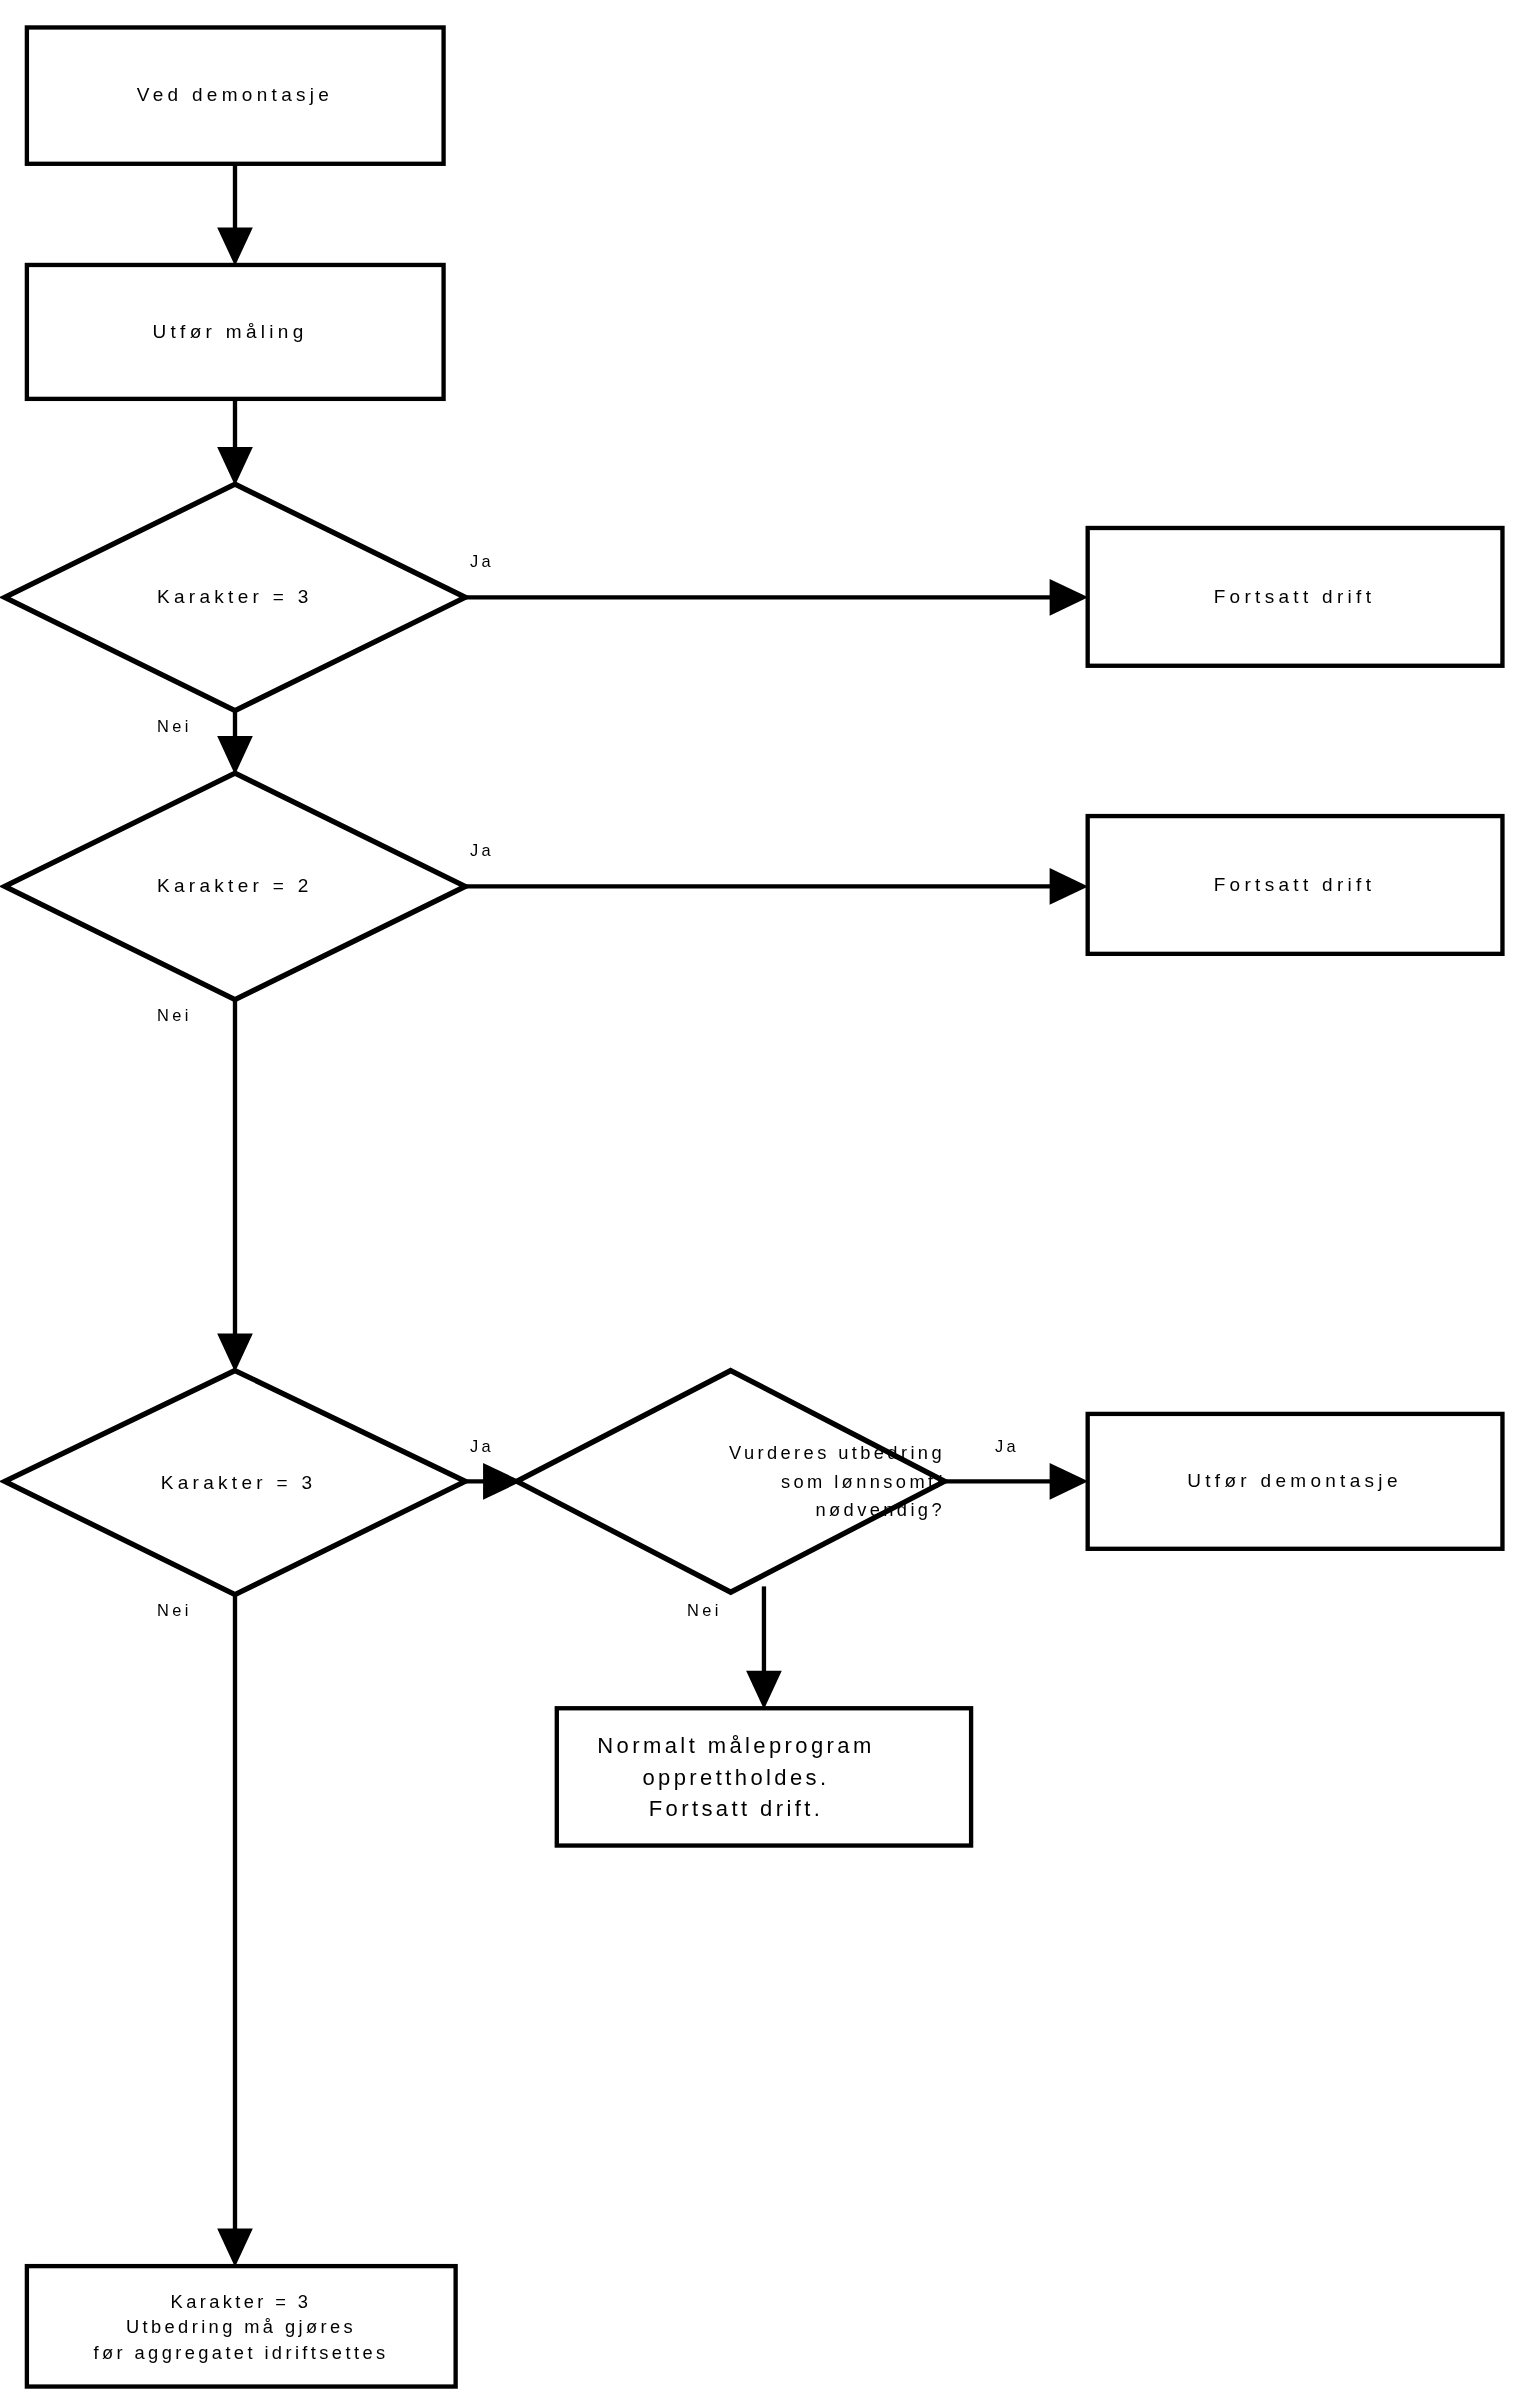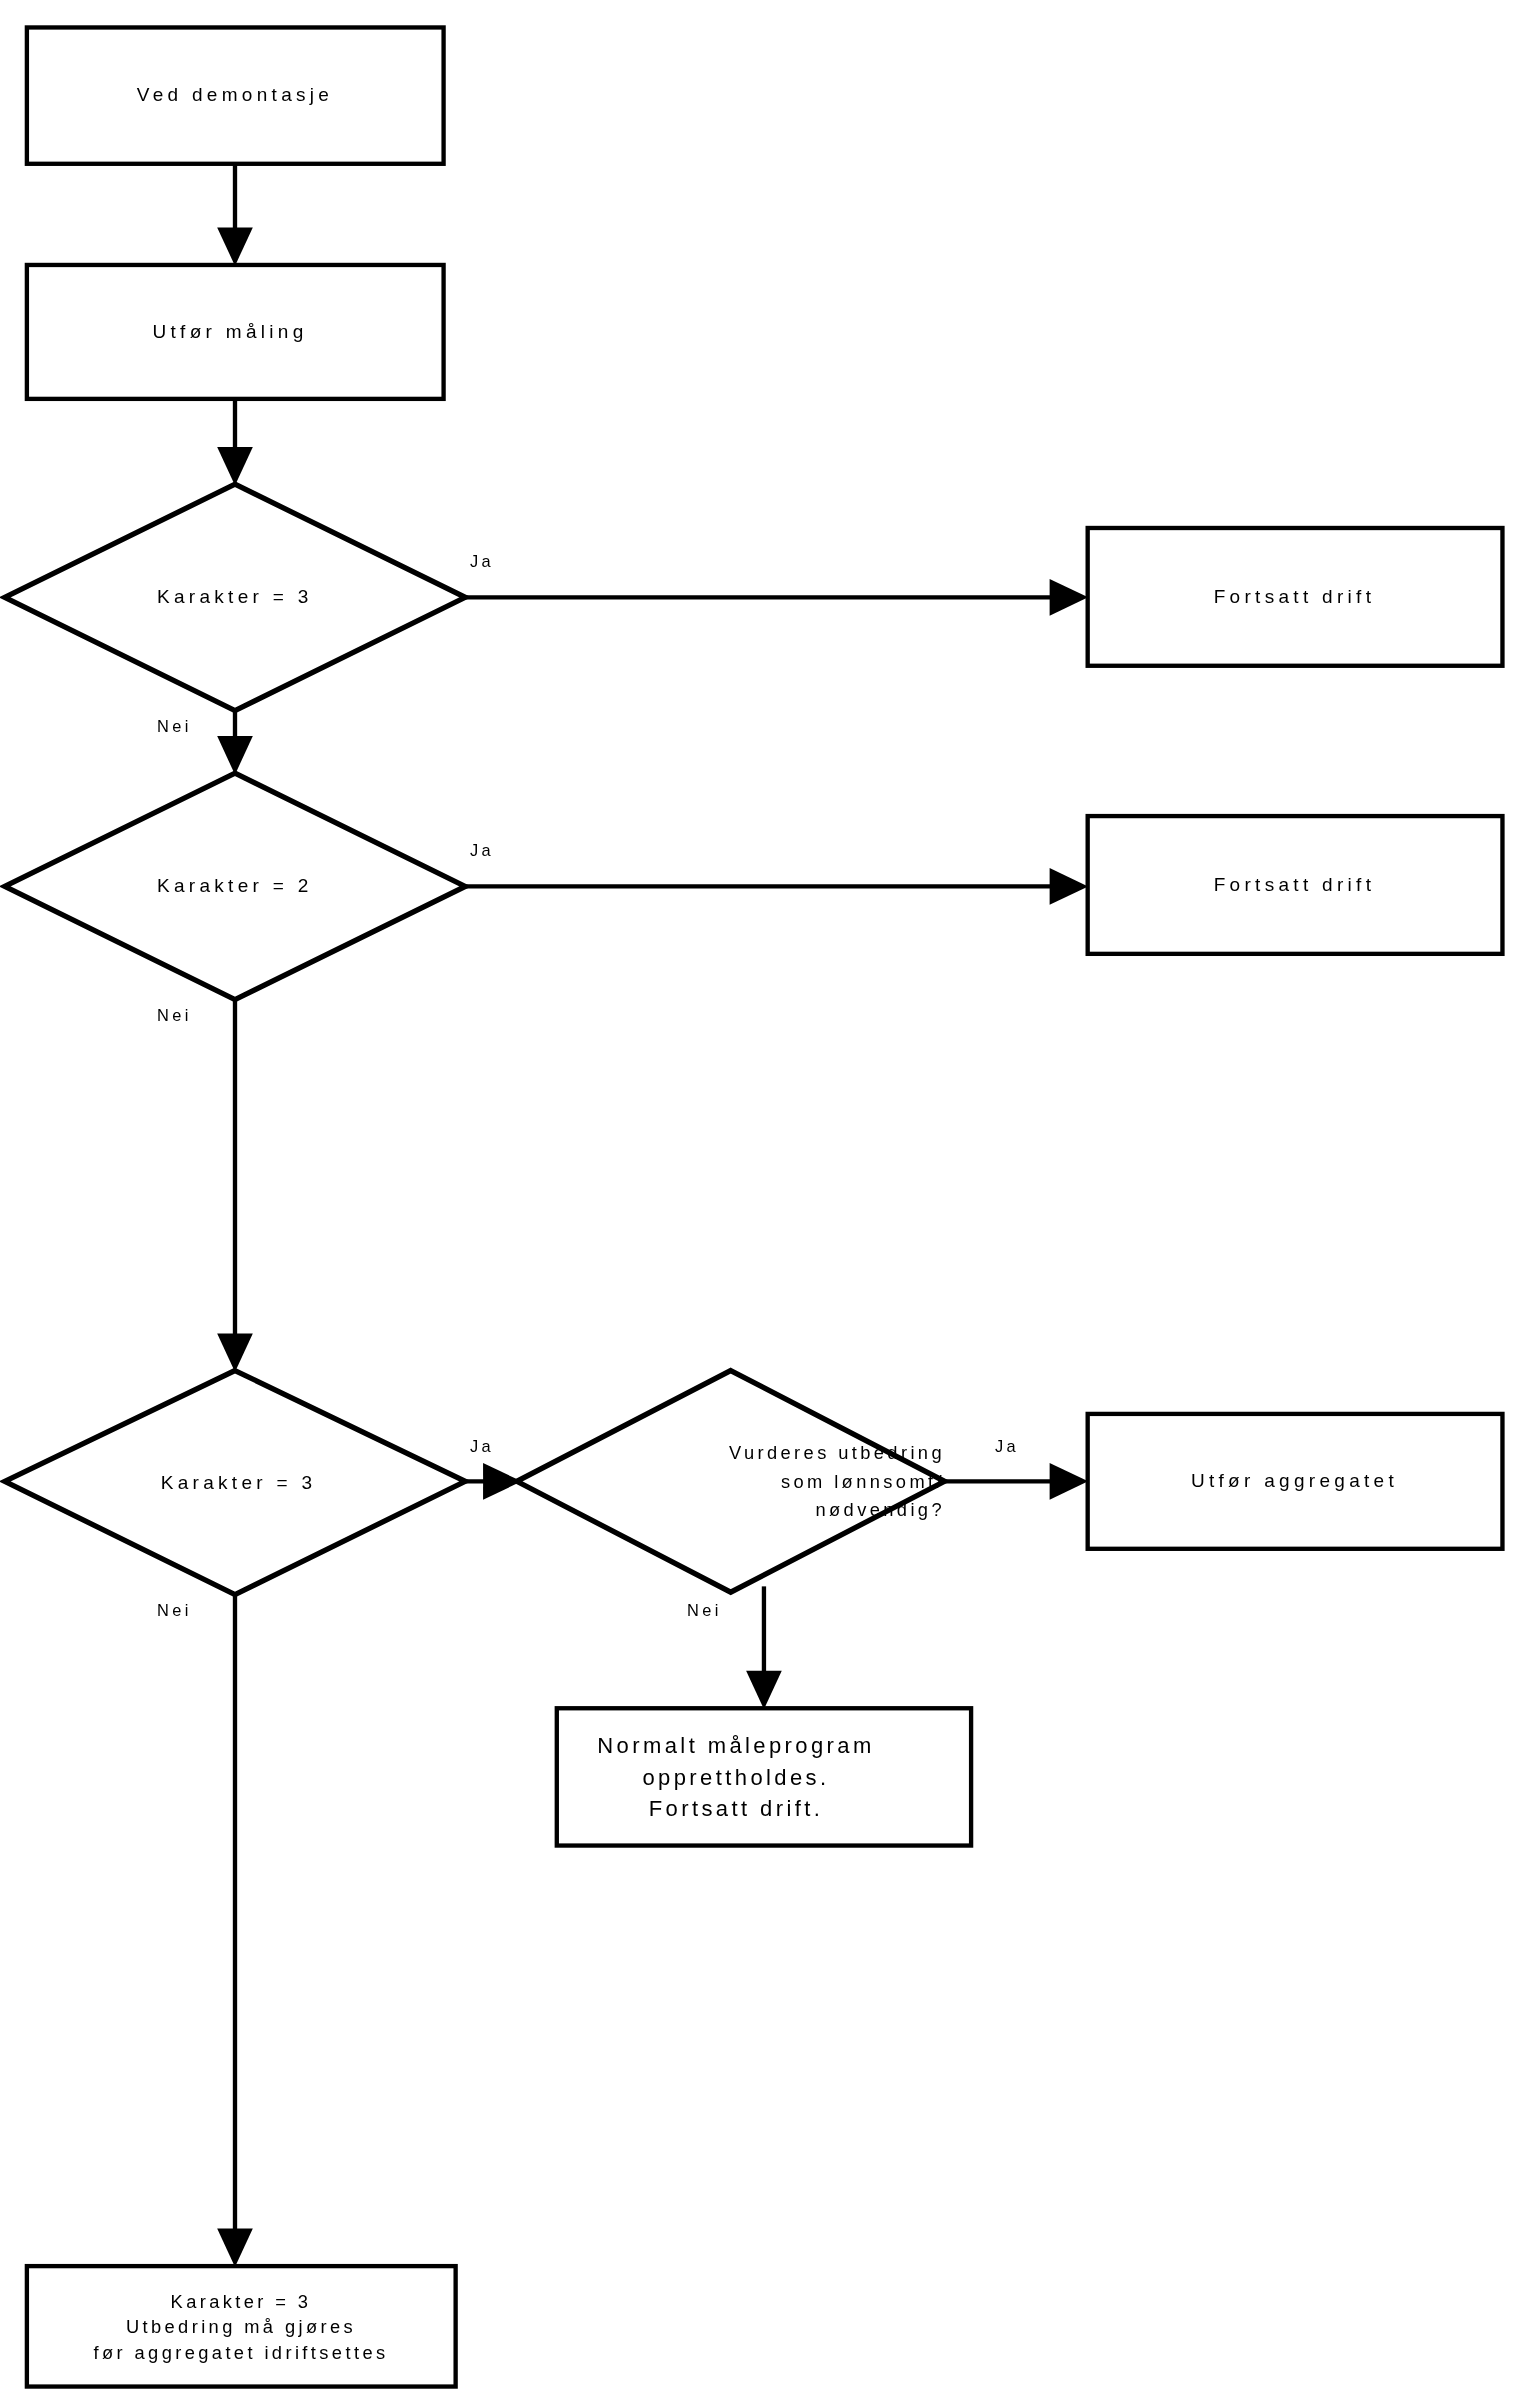--- a/index.html
+++ b/index.html
@@ -177,21 +177,21 @@
     <span class="tline">Karakter = 3</span>
   </div>
 
   <div class="node-text" style="left:517px;top:1371px;width:428px;height:222px;font-size:18.3px;letter-spacing:3.4px;line-height:1.55;align-items:flex-end;">
     <span class="tline">Vurderes utbedring</span>
     <span class="tline">som lønnsomt/</span>
     <span class="tline">nødvendig?</span>
   </div>
 
   <div class="node-text" style="left:1087px;top:1414px;width:415px;height:135px;">
-    <span class="tline">Utfør aggregatet</span>
+    <span class="tline">Utfør demontasje</span>
   </div>
 
   <div class="node-text" style="left:529px;top:1709px;width:414px;height:137px;font-size:22px;letter-spacing:3.4px;line-height:1.45;">
     <span class="tline">Normalt måleprogram</span>
     <span class="tline">opprettholdes.</span>
     <span class="tline">Fortsatt drift.</span>
   </div>
 
   <div class="node-text" style="left:26.5px;top:2267px;width:429px;height:120px;font-size:18.3px;letter-spacing:3.4px;line-height:1.40;">
     <span class="tline">Karakter = 3</span>

